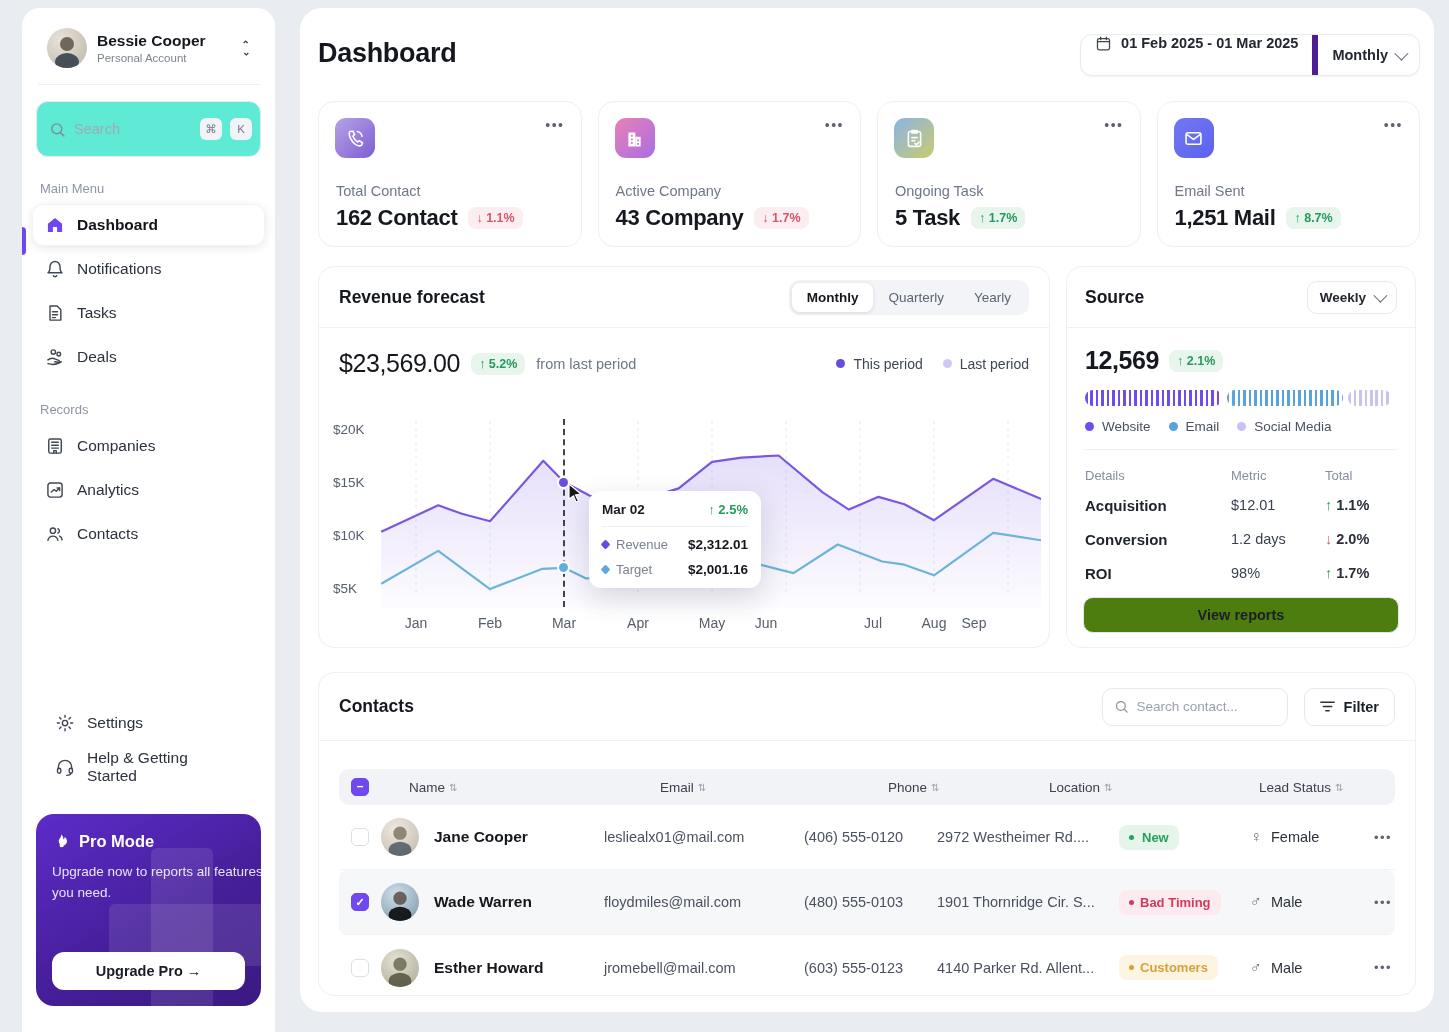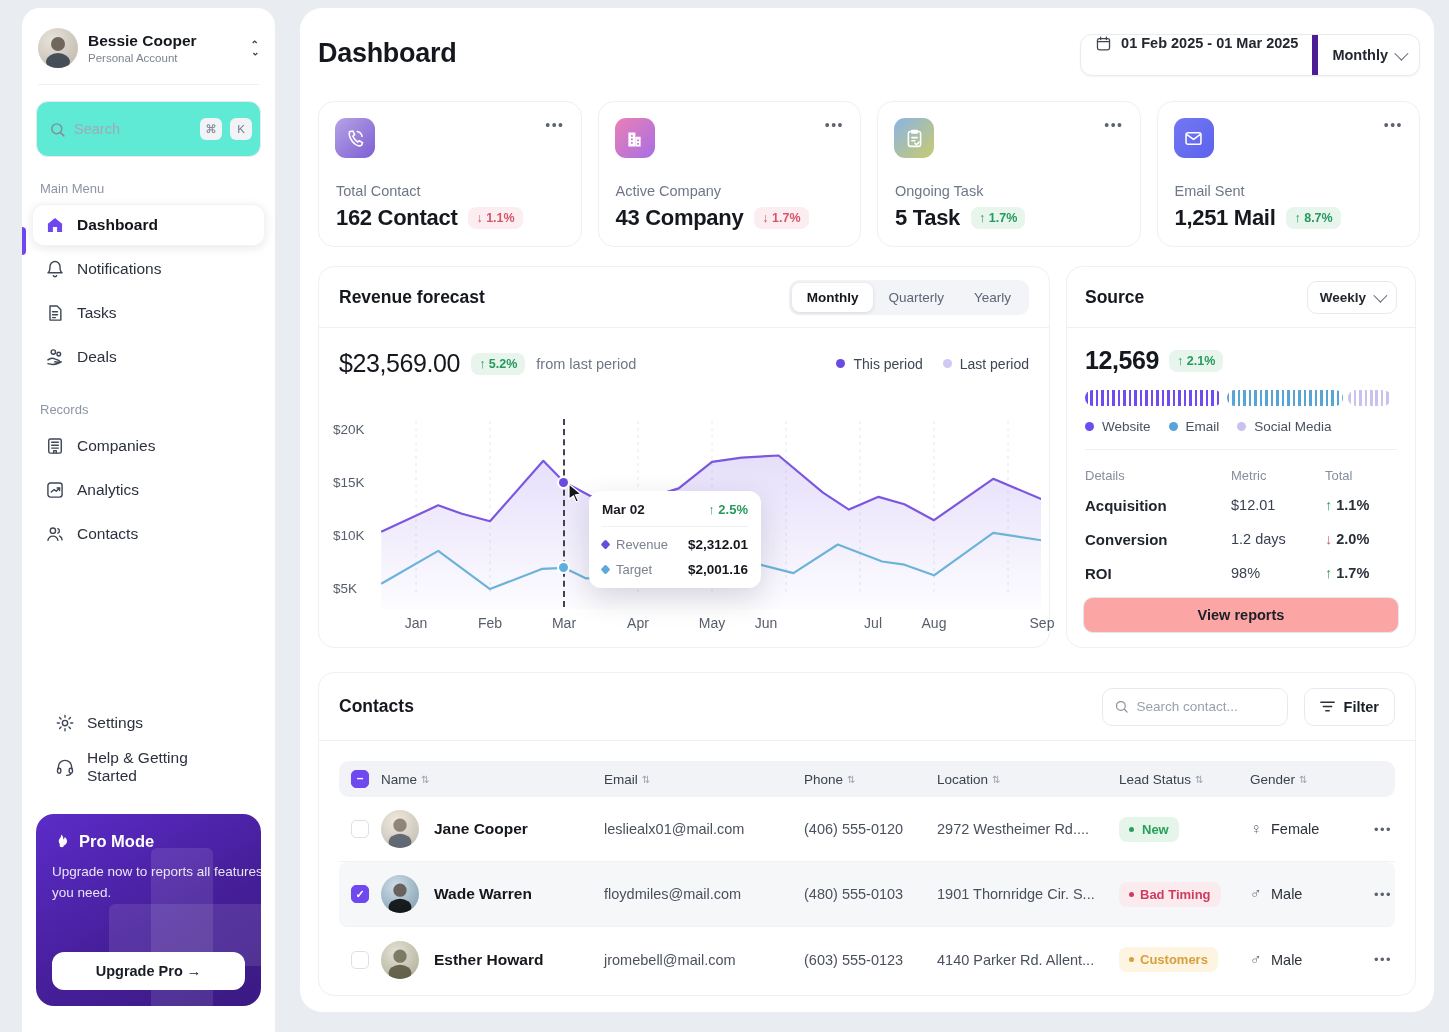--- a/index.html
+++ b/index.html
@@ -7,21 +7,21 @@
   body {
     font-family:"Liberation Sans", sans-serif;
     background:#e9edf1;
     position:relative;
     overflow:hidden;
     color:#15181e;
   }
   
   .sidebar { position:absolute; left:22px; top:8px; width:253px; height:1024px;
     background:#fff; border-radius:18px 18px 0 0; }
-  .profile { display:flex; align-items:center; gap:10px; padding:20px 16px 16px; cursor:pointer;justify-content:space-between; }
+  .profile { display:flex; align-items:center; gap:10px; padding:20px 25px 16px; cursor:pointer;justify-content:space-between; }
   .avatar { width:40px; height:40px; border-radius:50%; flex:none;
     background:radial-gradient(circle at 35% 30%, #e8e3da, #c9c2b8 70%); overflow:hidden; position:relative;}
   .avatar svg { position:absolute; left:0; top:0; }
   .p-name { font-size:15.5px; font-weight:700; color:#14171d; }
   .p-sub { font-size:11.5px; color:#7c8492; margin-top:2px; }
   .p-chevrons { margin-left:auto; display:flex; flex-direction:column; line-height:7px;
     font-size:10px; color:#3c424c; font-weight:700; }
   .s-divider { border-top:1px solid #eef1f4; margin:0 16px; }
   .searchbox { margin:16px 14px 0; height:56px; border:1px solid #e6eaef; border-radius:12px;
     display:flex; align-items:center; gap:8px; padding:0 8px 0 12px; background:#5eead4; }
@@ -132,38 +132,38 @@
   .src-legend { display:flex; gap:18px; margin:13px 18px 0; }
   .src-legend .litem { font-size:13.5px; color:#4a5160; }
   .src-div { border-top:1px solid #eef1f4; margin:15px 18px 0; }
   .src-table { margin:12px 18px 0; }
   .st-row { display:grid; grid-template-columns:1fr 94px 72px; align-items:center; height:34px; }
   .st-h { font-size:13px; color:#868e9c; height:26px; }
   .st-label { font-size:15px; font-weight:600; color:#1f232c; }
   .st-metric { font-size:14.5px; color:#3a4150; }
   .st-total { font-size:14.5px; color:#2a2f39; font-weight:600; }
   .arr-up { color:#259a5c; } .arr-down { color:#d5556b; }
-  .view-btn { position:absolute; left:16px; right:16px; bottom:14px; height:36px; background:#fca5a5;
+  .view-btn { position:absolute; left:16px; right:16px; bottom:14px; height:36px; background:#4d7c0f;
     border:1px solid #e4e8ed; border-radius:10px; font-family:"Liberation Sans",sans-serif;
     font-size:14.5px; font-weight:700; color:#1b1f27; cursor:pointer; }
   
   .contacts { position:absolute; left:18px; top:664px; width:1098px; height:324px;
     border:1px solid #edf0f4; border-radius:16px; background:#fff; overflow:hidden; }
   .c-head { height:68px; display:flex; align-items:center; padding:0 20px; border-bottom:1px solid #eef1f4; }
   .c-search { margin-left:auto; width:186px; height:38px; border:1px solid #e6eaef; border-radius:10px;
     display:flex; align-items:center; gap:8px; padding:0 11px; }
   .c-search input { flex:1; min-width:0; border:none; outline:none; font-size:13.5px;
     font-family:"Liberation Sans",sans-serif; color:#333; }
   .c-search input::placeholder { color:#9aa1ae; }
   .filter-btn { margin-left:16px; height:38px; border:1px solid #e6eaef; border-radius:10px; background:#fff;
     display:flex; align-items:center; gap:9px; padding:0 15px; font-size:14.5px; font-weight:600;
     color:#1b1f27; cursor:pointer; font-family:"Liberation Sans",sans-serif; }
   .tgrid { display:grid; grid-template-columns:30px 223px 200px 133px 182px 131px 124px 1fr;
     align-items:center; padding:0 12px; }
-  .t-headrow { margin:20px 20px 0; height:36px; background:#f1f3f6; border-radius:10px; }
+  .t-headrow { margin:28px 20px 0; height:36px; background:#f1f3f6; border-radius:10px;gap:28px; }
   .th { font-size:13.5px; color:#3b424e; display:flex; align-items:center; gap:4px; cursor:pointer; }
   .th::after { content:"⇅"; font-size:10px; color:#9aa1af; }
   .trow { margin:0 20px; height:65px; border-bottom:1px solid #f0f2f5; }
   .trow:last-child { border-bottom:none; }
   .trow.selected { background:#f6f7f9; border-radius:8px; }
   .cb { width:18px; height:18px; border-radius:5px; border:1.5px solid #dbe0e8; background:#fff;
     cursor:pointer; display:flex; align-items:center; justify-content:center;
     font-size:12px; color:#fff; font-weight:700; }
   .cb.indet { background:#7048f0; border-color:#7048f0; }
   .cb.indet::after { content:"–"; margin-top:-2px; }
@@ -459,21 +459,21 @@
       </svg>
 
     <div class="xtick" style="left: 75px;">Jan</div>
     <div class="xtick" style="left: 149px;">Feb</div>
     <div class="xtick" style="left: 223px;">Mar</div>
     <div class="xtick" style="left: 297px;">Apr</div>
     <div class="xtick" style="left: 371px;">May</div>
     <div class="xtick" style="left: 425px;">Jun</div>
     <div class="xtick" style="left: 519px; text-align: right;">Jul</div>
     <div class="xtick" style="left: 593px;">Aug</div>
-    <div class="xtick" style="left: 701px;">Sep</div>
+    <div class="xtick" style="left: 633px;">Sep</div>
 
     <div class="t-line"></div>
     <div class="t-dot purple"></div>
     <div class="t-dot blue"></div>
     <svg class="cursor-ico" width="17" height="20" viewBox="0 0 17 20">
       <path d="M2 1 L14 11 L8.5 12 L11.5 18 L9 19 L6.5 13 L2 16 Z" fill="#17181c" stroke="#fff" stroke-width="1.2"></path>
     </svg>
 
     <div class="tooltip">
       <div class="tt-head">

